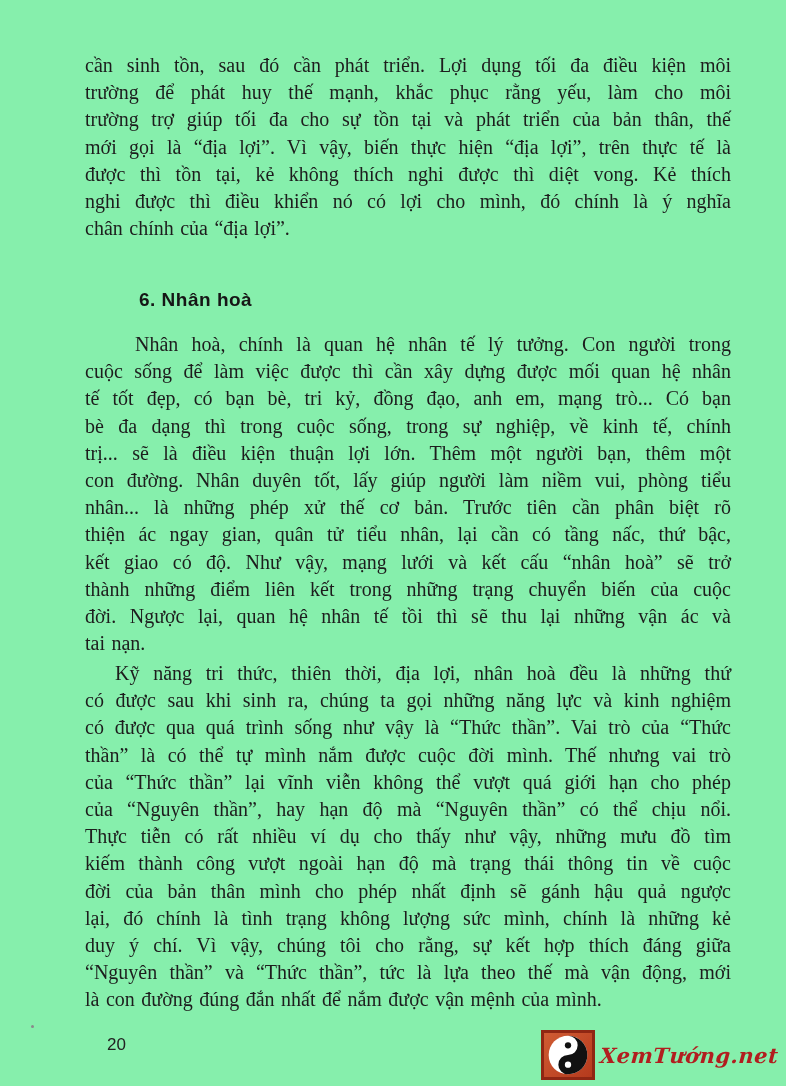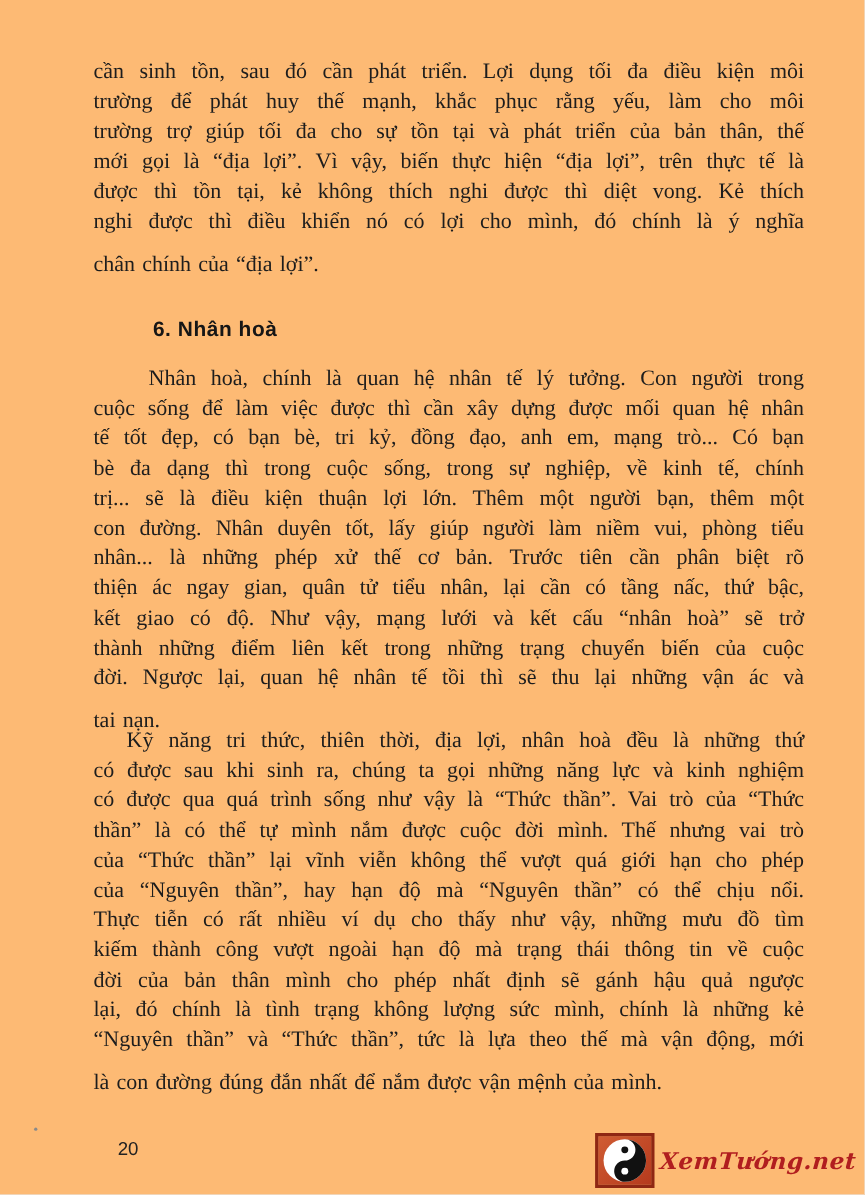--- a/index.html
+++ b/index.html
@@ -1,34 +1,34 @@
 <!DOCTYPE html>
 <html lang="vi"><head>
 <meta charset="utf-8">
 <style>
   html, body { margin: 0; padding: 0; background: #e8e8e8; }
   .page {
     position: relative;
     width: 786px;
     height: 1086px;
-    background: #fdba74;
+    background: #86efac;
     overflow: hidden;
     font-family: "Liberation Serif", "DejaVu Serif", serif;
     color: #1d1d1d;
   }
   .para {
     position: absolute;
     left: 85px;
     width: 646px;
     font-size: 20px;
     line-height: 27.2px;
     word-spacing: 1.5px;
   }
   .tline { text-align: justify; text-align-last: justify; white-space: normal; }
-  .para .tline:last-child { text-align-last: left; margin-top: 12px; }
+  .para .tline:last-child { text-align-last: left; }
   .p1 { top: 52px; }
   .p2 { top: 331px; }
   .p3 { top: 660px; }
   .p2 .tline:first-child { text-indent: 50px; }
   .p3 .tline:first-child { text-indent: 30px; }
   .heading {
     position: absolute;
     left: 139px;
     top: 289px;
     margin: 0;
@@ -120,20 +120,21 @@
       <div class="tline">Kỹ năng tri thức, thiên thời, địa lợi, nhân hoà đều là những thứ</div>
       <div class="tline">có được sau khi sinh ra, chúng ta gọi những năng lực và kinh nghiệm</div>
       <div class="tline">có được qua quá trình sống như vậy là “Thức thần”. Vai trò của “Thức</div>
       <div class="tline">thần” là có thể tự mình nắm được cuộc đời mình. Thế nhưng vai trò</div>
       <div class="tline">của “Thức thần” lại vĩnh viễn không thể vượt quá giới hạn cho phép</div>
       <div class="tline">của “Nguyên thần”, hay hạn độ mà “Nguyên thần” có thể chịu nổi.</div>
       <div class="tline">Thực tiễn có rất nhiều ví dụ cho thấy như vậy, những mưu đồ tìm</div>
       <div class="tline">kiếm thành công vượt ngoài hạn độ mà trạng thái thông tin về cuộc</div>
       <div class="tline">đời của bản thân mình cho phép nhất định sẽ gánh hậu quả ngược</div>
       <div class="tline">lại, đó chính là tình trạng không lượng sức mình, chính là những kẻ</div>
+      <div class="tline">duy ý chí. Vì vậy, chúng tôi cho rằng, sự kết hợp thích đáng giữa</div>
       <div class="tline">“Nguyên thần” và “Thức thần”, tức là lựa theo thế mà vận động, mới</div>
       <div class="tline">là con đường đúng đắn nhất để nắm được vận mệnh của mình.</div>
     </div>
 
   <div class="scan-speck"></div>
 
   <div class="page-number">20</div>
 
   <div class="logo">
     <span class="logo-icon">

